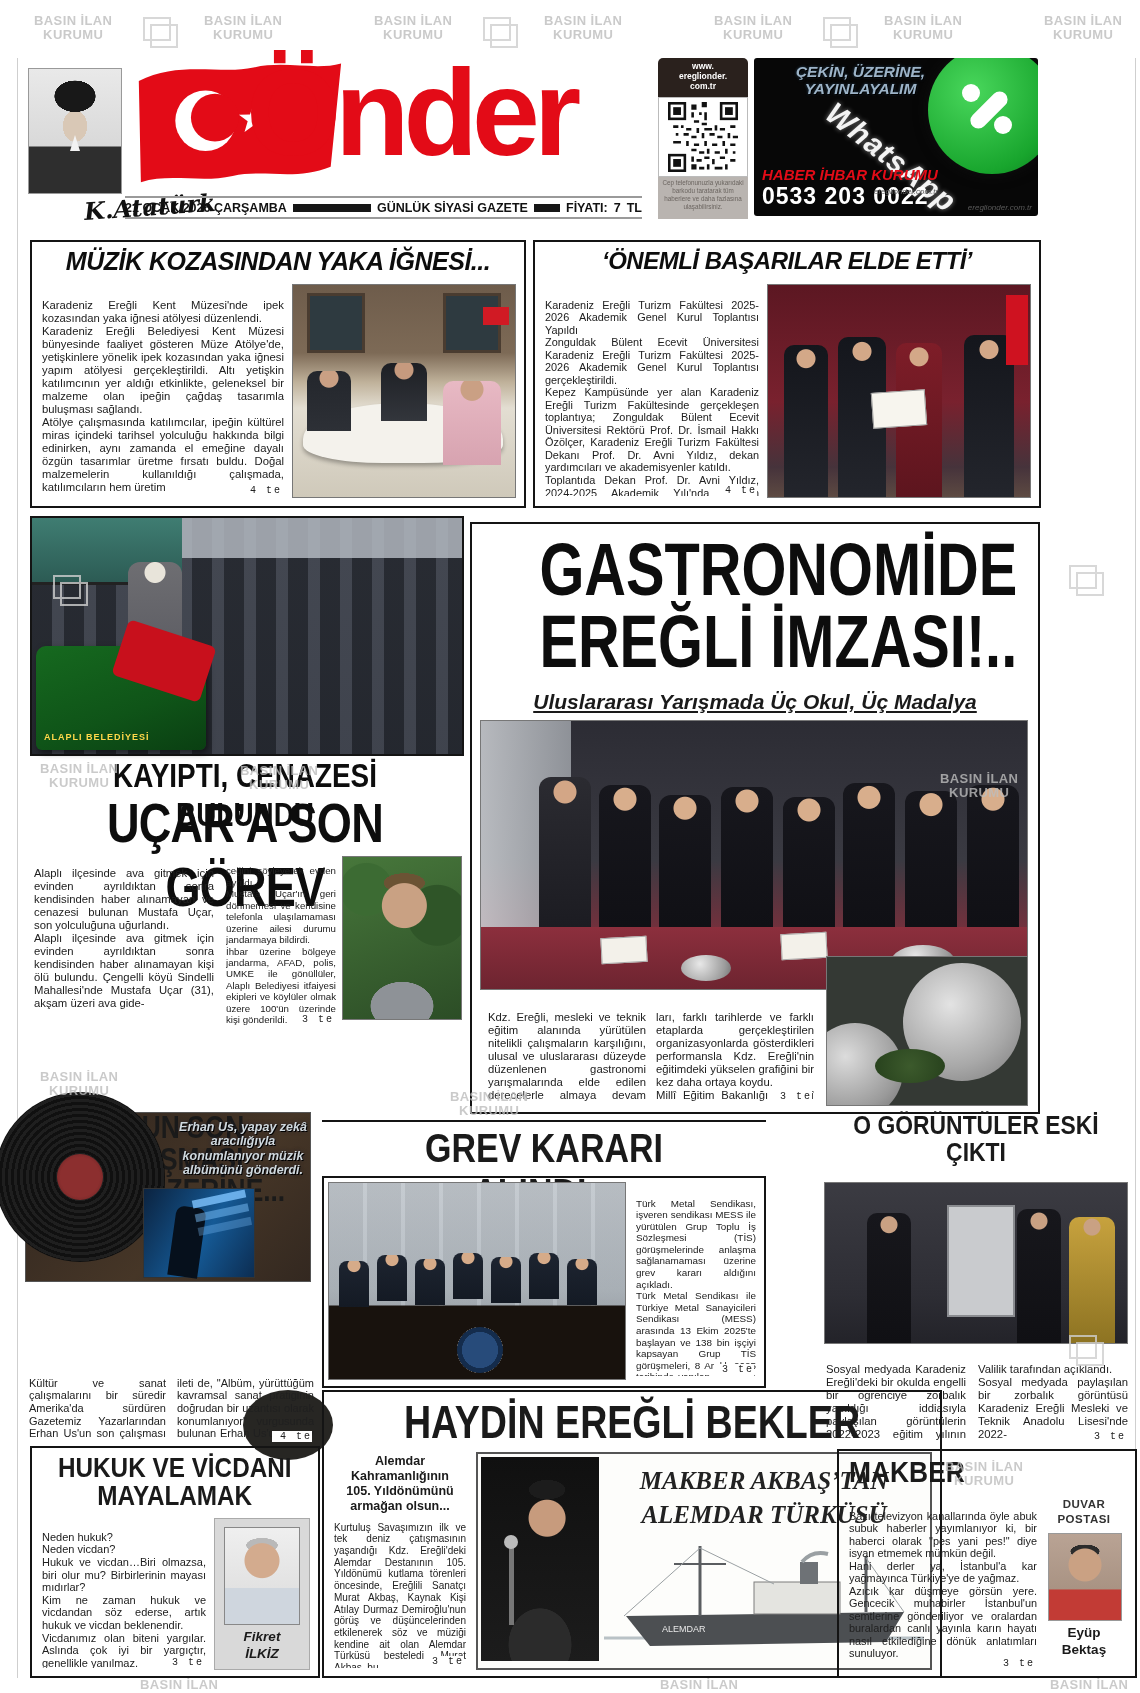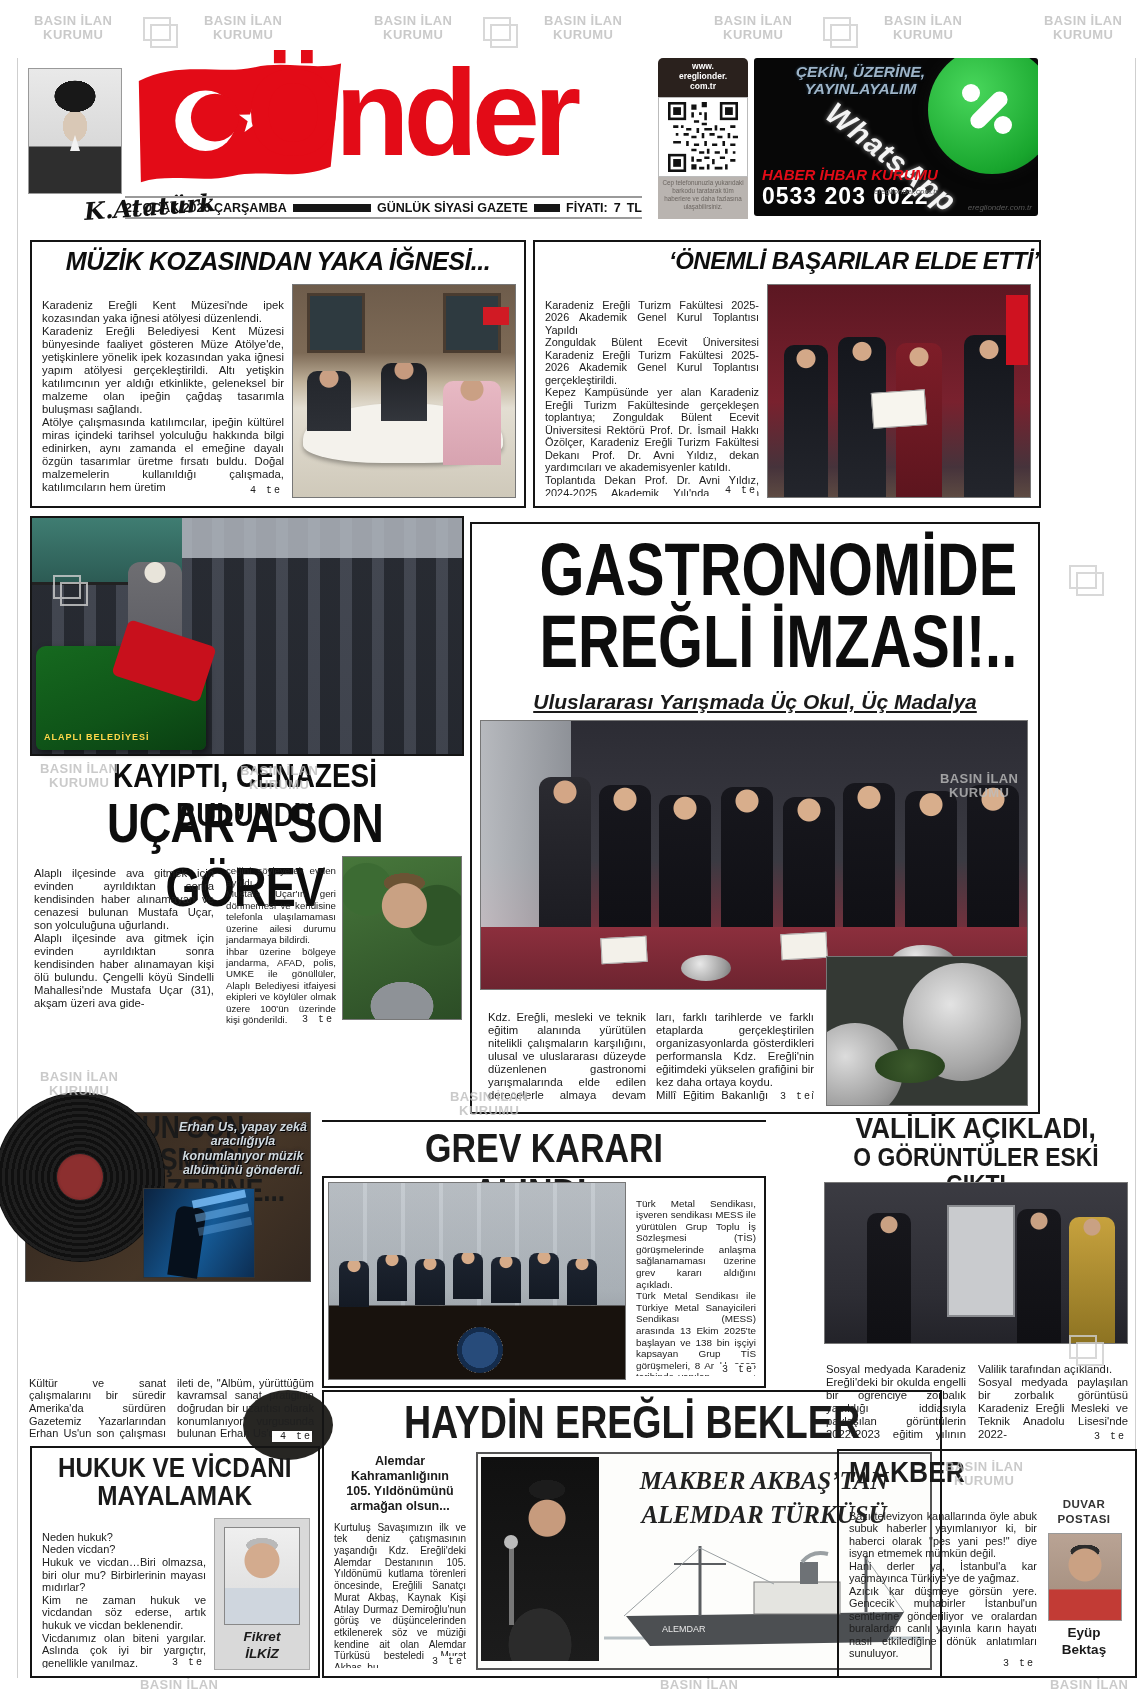--- a/index.html
+++ b/index.html
@@ -76,21 +76,21 @@
       border-radius:50% 50% 40% 40%/60% 60% 30% 30%;box-shadow:0 3px 4px rgba(0,0,0,.3);}
   .fig{position:absolute;border-radius:10px 10px 0 0;}
   #ipek-photo .f1{left:14px;top:86px;width:44px;height:60px;background:
       radial-gradient(circle at 50% 12%, #caa084 0 9px, transparent 10px),linear-gradient(#23262c,#2d3036);}
   #ipek-photo .f2{left:88px;top:78px;width:46px;height:58px;background:
       radial-gradient(circle at 50% 12%, #c69a7e 0 9px, transparent 10px),linear-gradient(#1d1f24,#33363c);}
   #ipek-photo .f3{left:150px;top:96px;width:58px;height:84px;background:
       radial-gradient(circle at 50% 10%, #caa084 0 11px, transparent 12px),linear-gradient(#e8b9c4,#d7a3b0);}
   #ipek-photo .trflag{position:absolute;right:6px;top:22px;width:26px;height:18px;background:#d11a24;}
   #a-basarilar{left:533px;top:228px;width:504px;height:264px;}
-  #a-basarilar .hl{position:absolute;top:5px;left:0;width:100%;font-size:24px;letter-spacing:-.5px;text-align:right;}
+  #a-basarilar .hl{position:absolute;top:5px;left:0;width:100%;font-size:24px;letter-spacing:-.5px;}
   #bas-body{left:10px;top:44px;width:214px;height:210px;font-size:10.9px;}
   #bas-photo{left:232px;top:42px;width:262px;height:212px;
       background:linear-gradient(180deg,#5c1722 0%,#79212e 55%,#46333b 86%,#5d4a42 100%);}
   #bas-photo .fig{background:radial-gradient(circle at 50% 9%, #d3a888 0 9px, transparent 10px),
       linear-gradient(#14161c,#23252c);}
   #bas-photo .b1{left:16px;top:60px;width:44px;height:152px;}
   #bas-photo .b2{left:70px;top:52px;width:48px;height:160px;}
   #bas-photo .b3{left:128px;top:58px;width:46px;height:154px;background:
       radial-gradient(circle at 50% 9%, #d3a888 0 9px, transparent 10px),linear-gradient(#7e1d28,#5d151e);}
   #bas-photo .b4{left:196px;top:50px;width:50px;height:162px;}
@@ -505,21 +505,20 @@
       <div id="grev-body" class="body-t">
         <span>Türk Metal Sendikası, işveren sendikası MESS ile yürütülen Grup Toplu İş Sözleşmesi (TİS) görüşmelerinde anlaşma sağlanamaması üzerine grev kararı aldığını açıkladı.
 Türk Metal Sendikası ile Türkiye Metal Sanayicileri Sendikası (MESS) arasında 13 Ekim 2025'te başlayan ve 138 bin işçiyi kapsayan Grup TİS görüşmeleri, 8 Aralık 2025 tarihinde yapılan oturumda Türk Metal'in masadan</span>
         <span class="jump">3 te</span>
       </div>
     </div>
   </div>
 
   <div id="a-valilik" class="abs">
     <div id="val-hl">
-      <div class="l1"><span class="cx-l" style="transform-origin:50% 50%">VALİLİK AÇIKLADI,</span></div>
       <div class="l2"><span class="cx-l" style="transform-origin:50% 50%">O GÖRÜNTÜLER ESKİ ÇIKTI</span></div>
     </div>
     <div id="val-photo" class="photo">
       <span class="board"></span>
       <span class="fig v1"></span>
       <span class="fig v2"></span>
       <span class="fig v3"></span>
     </div>
     <div id="val-c1" class="body-t">
       <span>Sosyal medyada Karadeniz Ereğli'deki bir okulda engelli bir öğrenciye zorbalık yapıldığı iddiasıyla paylaşılan görüntülerin 2022-2023 eğitim yılının Aralık ayına ait olduğu,</span>

